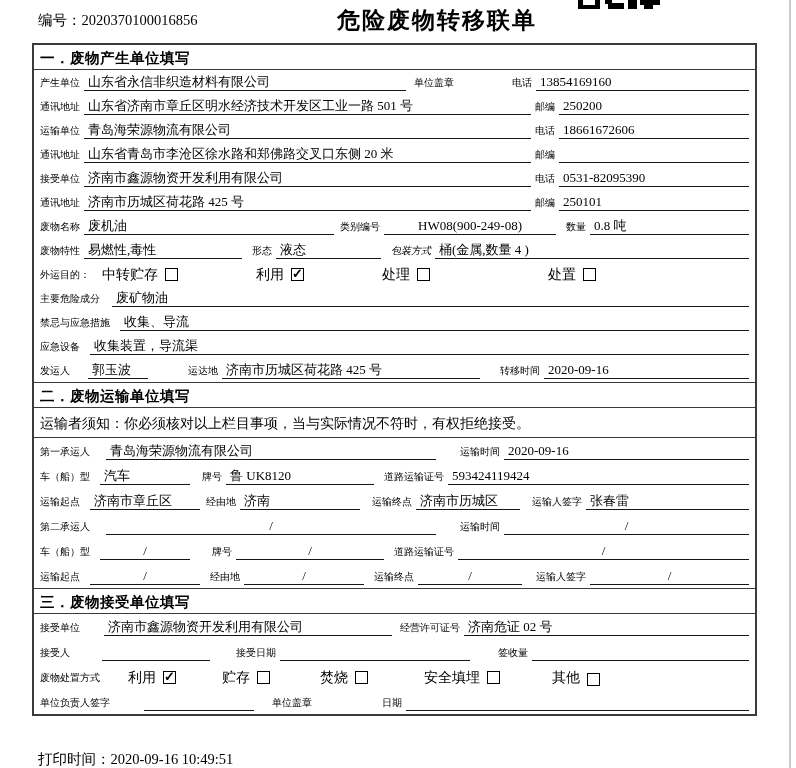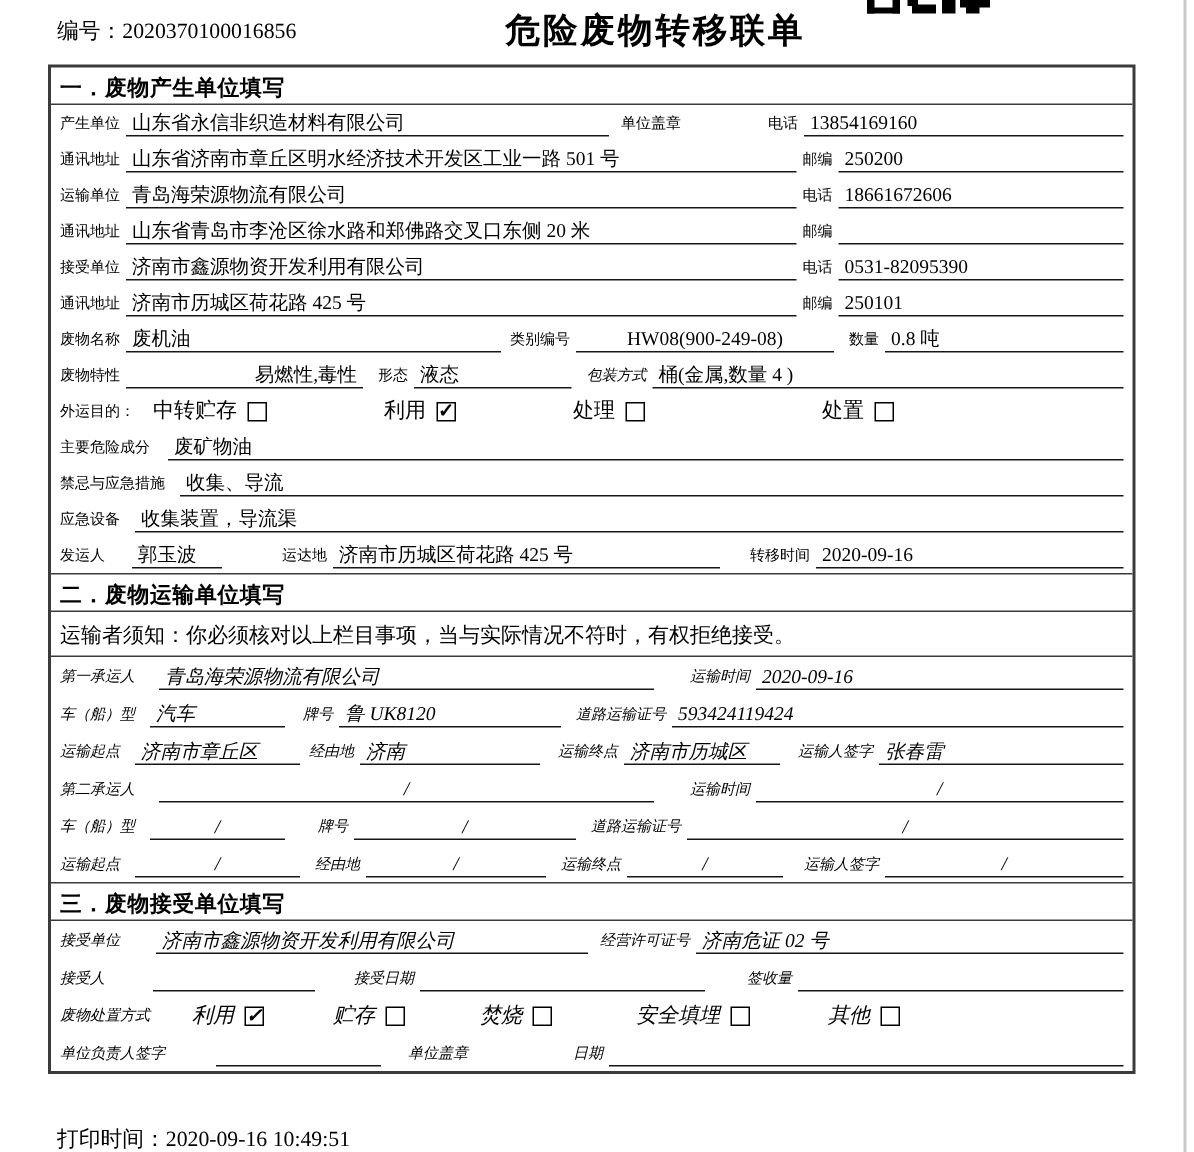--- a/index.html
+++ b/index.html
@@ -46,21 +46,21 @@
     letter-spacing: 0.5px;
   }
   .sec-note {
     font-size: 14px; padding: 7px 6px 5px 6px; height: 30px;
     border-bottom: 1.5px solid #3b3b3b;
   }
   .row {
     display: flex; align-items: flex-end;
     padding: 0 6px 3px 6px; height: 24px;
   }
-  .section-1 .row, .section-2 .row { height: 25px; font-style: italic; }
+  .section-1 .row, .section-2 .row { height: 25px; }
   .lab, .txt {
     white-space: nowrap; font-size: 10px; line-height: 17px;
     margin-right: 4px; flex-shrink: 0;
   }
   .txt { margin-right: 0; }
   .val {
     font-size: 13px; line-height: 17px;
     border-bottom: 1px solid #161616;
     padding: 0 4px; white-space: nowrap; overflow: hidden;
     flex-shrink: 0; min-height: 17px;
@@ -149,21 +149,21 @@
       <div class="row">
         <span class="lab">废物名称</span>
         <span class="val" style="width: 250px;">废机油</span>
         <span class="lab" style="margin-left: 6px;">类别编号</span>
         <span class="val ctr" style="width: 172px;">HW08(900-249-08)</span>
         <span class="lab" style="margin-left: 10px;">数量</span>
         <span class="val grow">0.8 吨</span>
       </div>
       <div class="row">
         <span class="lab">废物特性</span>
-        <span class="val" style="width: 158px; text-align: right;">易燃性,毒性</span>
+        <span class="val" style="width: 158px;">易燃性,毒性</span>
         <span class="lab" style="margin-left: 10px;">形态</span>
         <span class="val" style="width: 105px;">液态</span>
         <span class="lab" style="margin-left: 10px; font-style: italic;">包装方式</span>
         <span class="val grow">桶(金属,数量 4 )</span>
       </div>
       <div class="row">
         <span class="lab">外运目的：</span>
         <span class="cbwrap" style="margin-left: 8px;">
           <span class="cb-text">中转贮存</span>
           <span class="cb-box"></span>
@@ -285,21 +285,21 @@
           <span class="cb-box"></span>
         </span>
         <span class="cbwrap" style="margin-left: 50px;">
           <span class="cb-text">焚烧</span>
           <span class="cb-box"></span>
         </span>
         <span class="cbwrap" style="margin-left: 56px;">
           <span class="cb-text">安全填埋</span>
           <span class="cb-box"></span>
         </span>
-        <span class="cbwrap" style="margin-left: 52px;">
+        <span class="cbwrap" style="margin-left: 52px; align-items: flex-end;">
           <span class="cb-text">其他</span>
           <span class="cb-box"></span>
         </span>
       </div>
       <div class="row">
         <span class="lab">单位负责人签字</span>
         <span class="val" style="width: 110px; margin-left: 30px;"></span>
         <span class="txt" style="margin-left: 18px;">单位盖章</span>
         <span class="lab" style="margin-left: 70px;">日期</span>
         <span class="val grow"></span>

